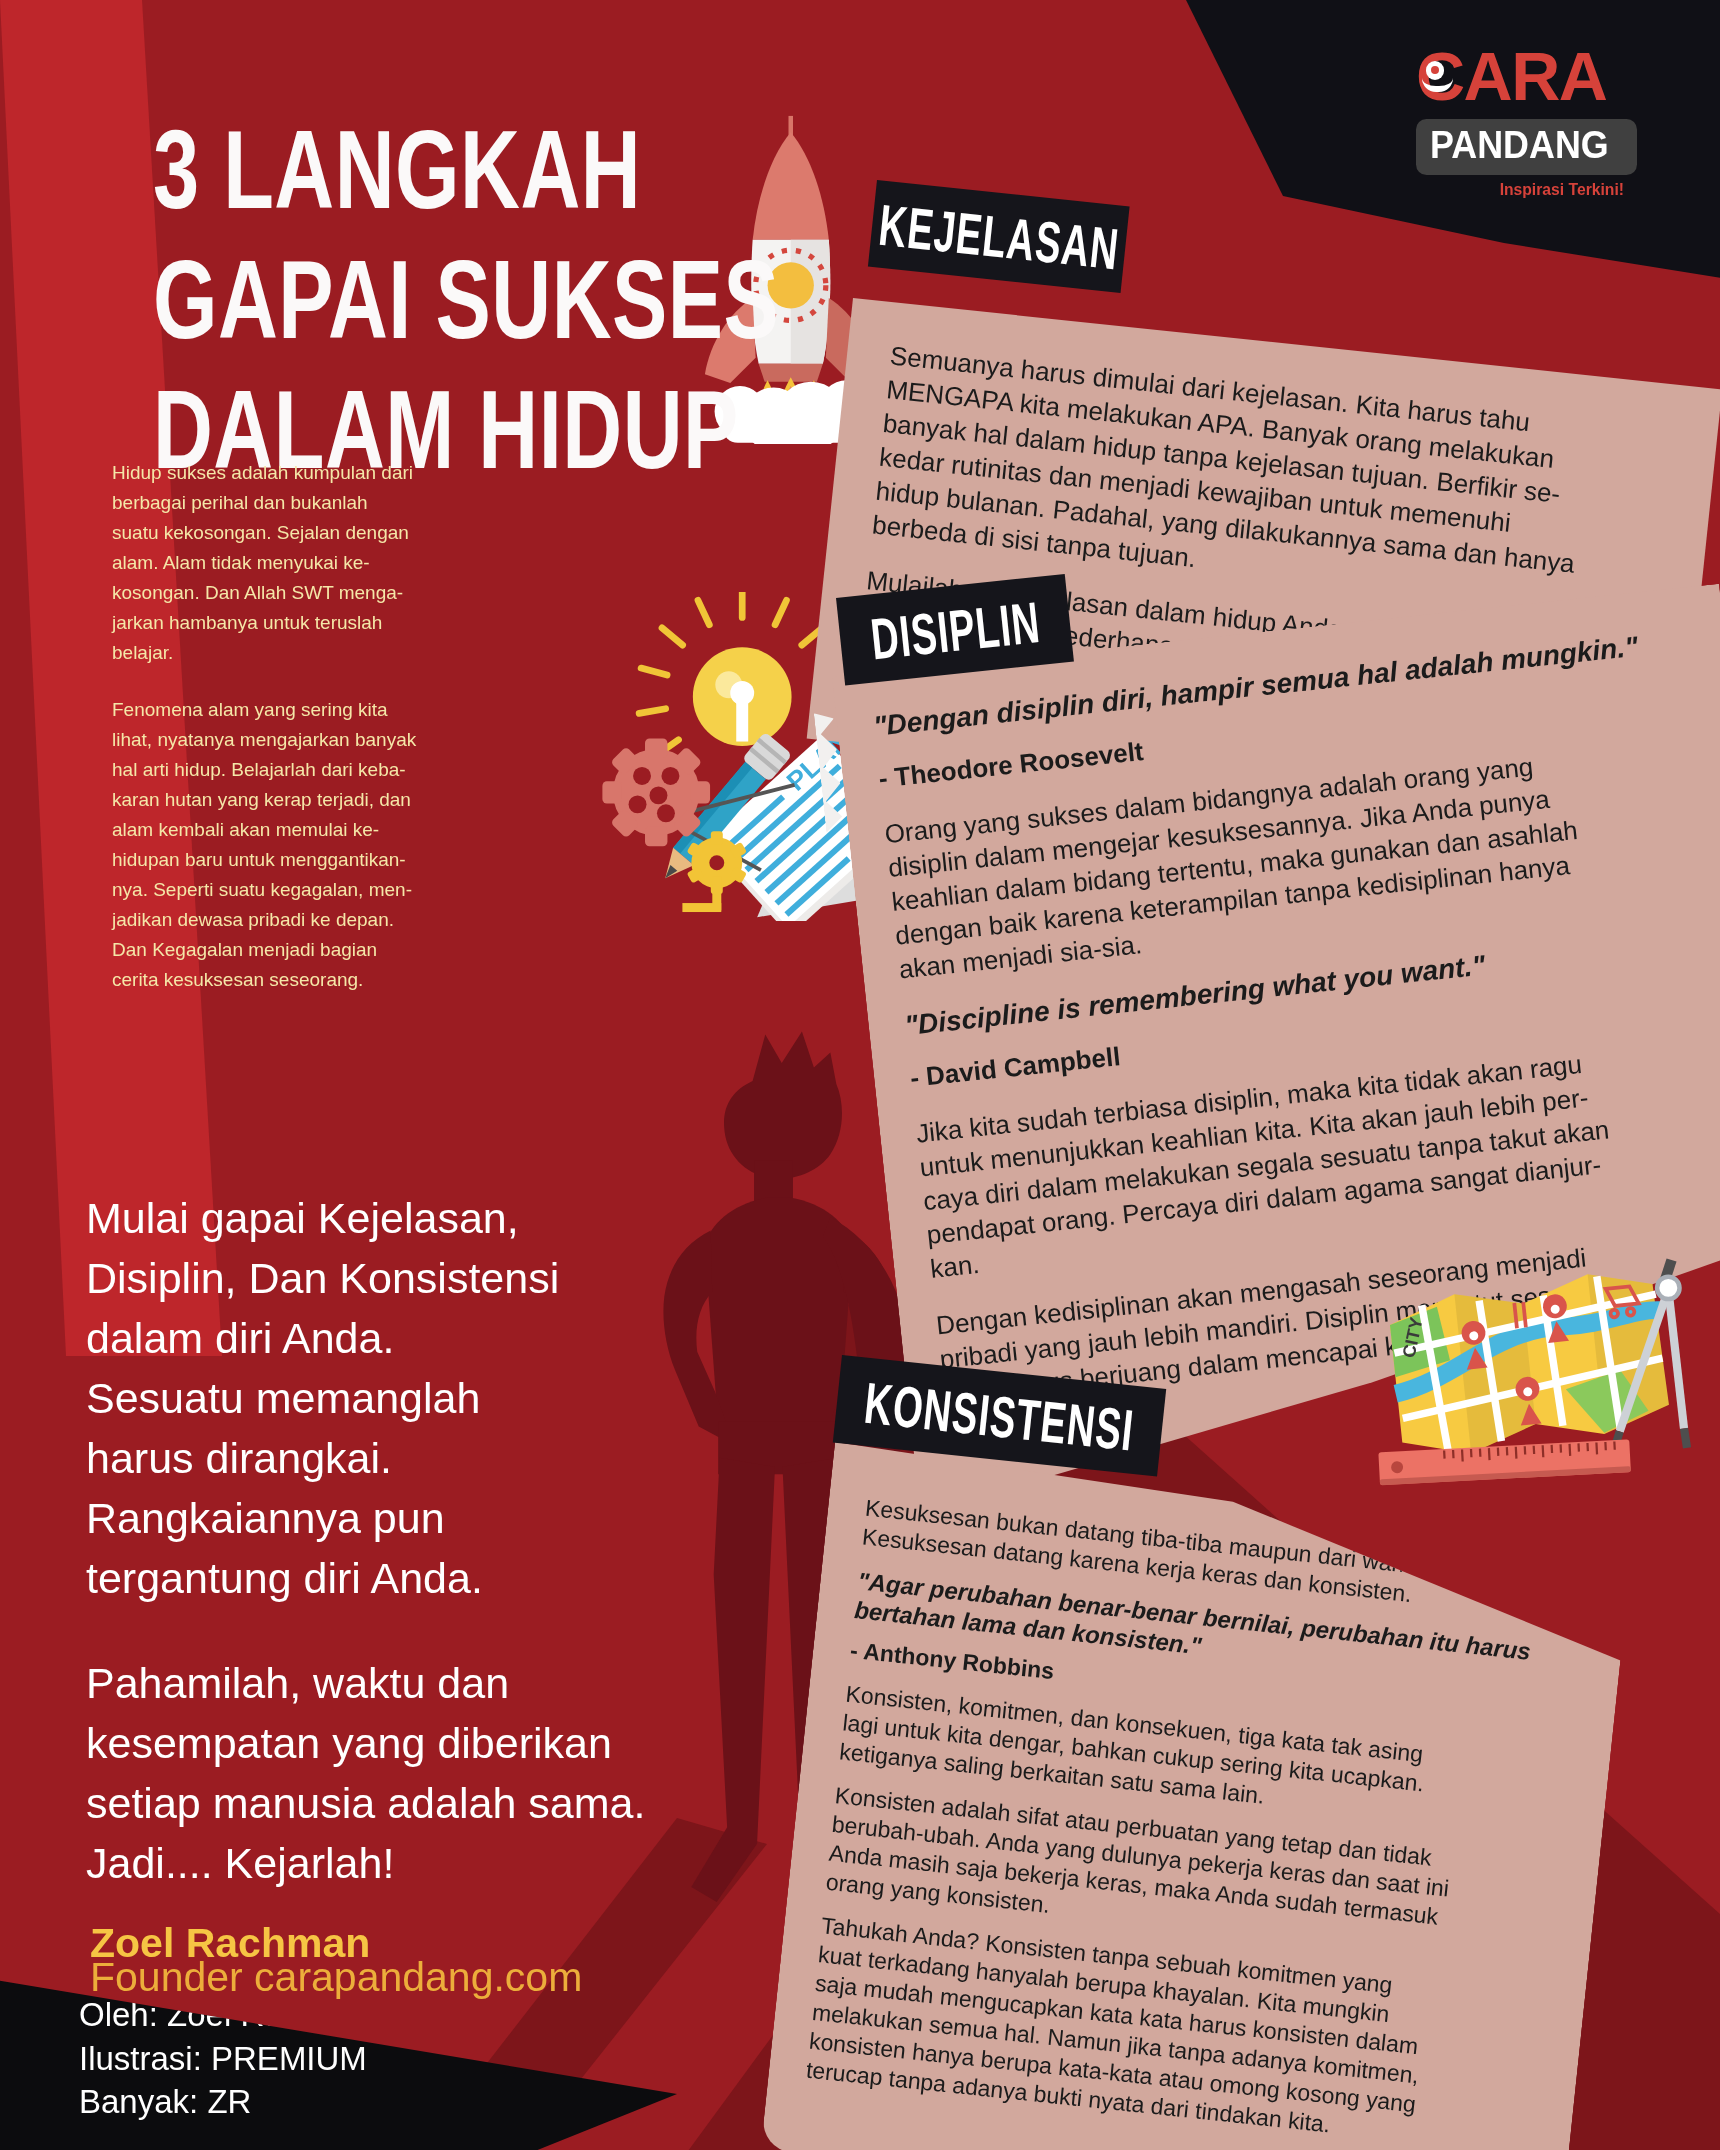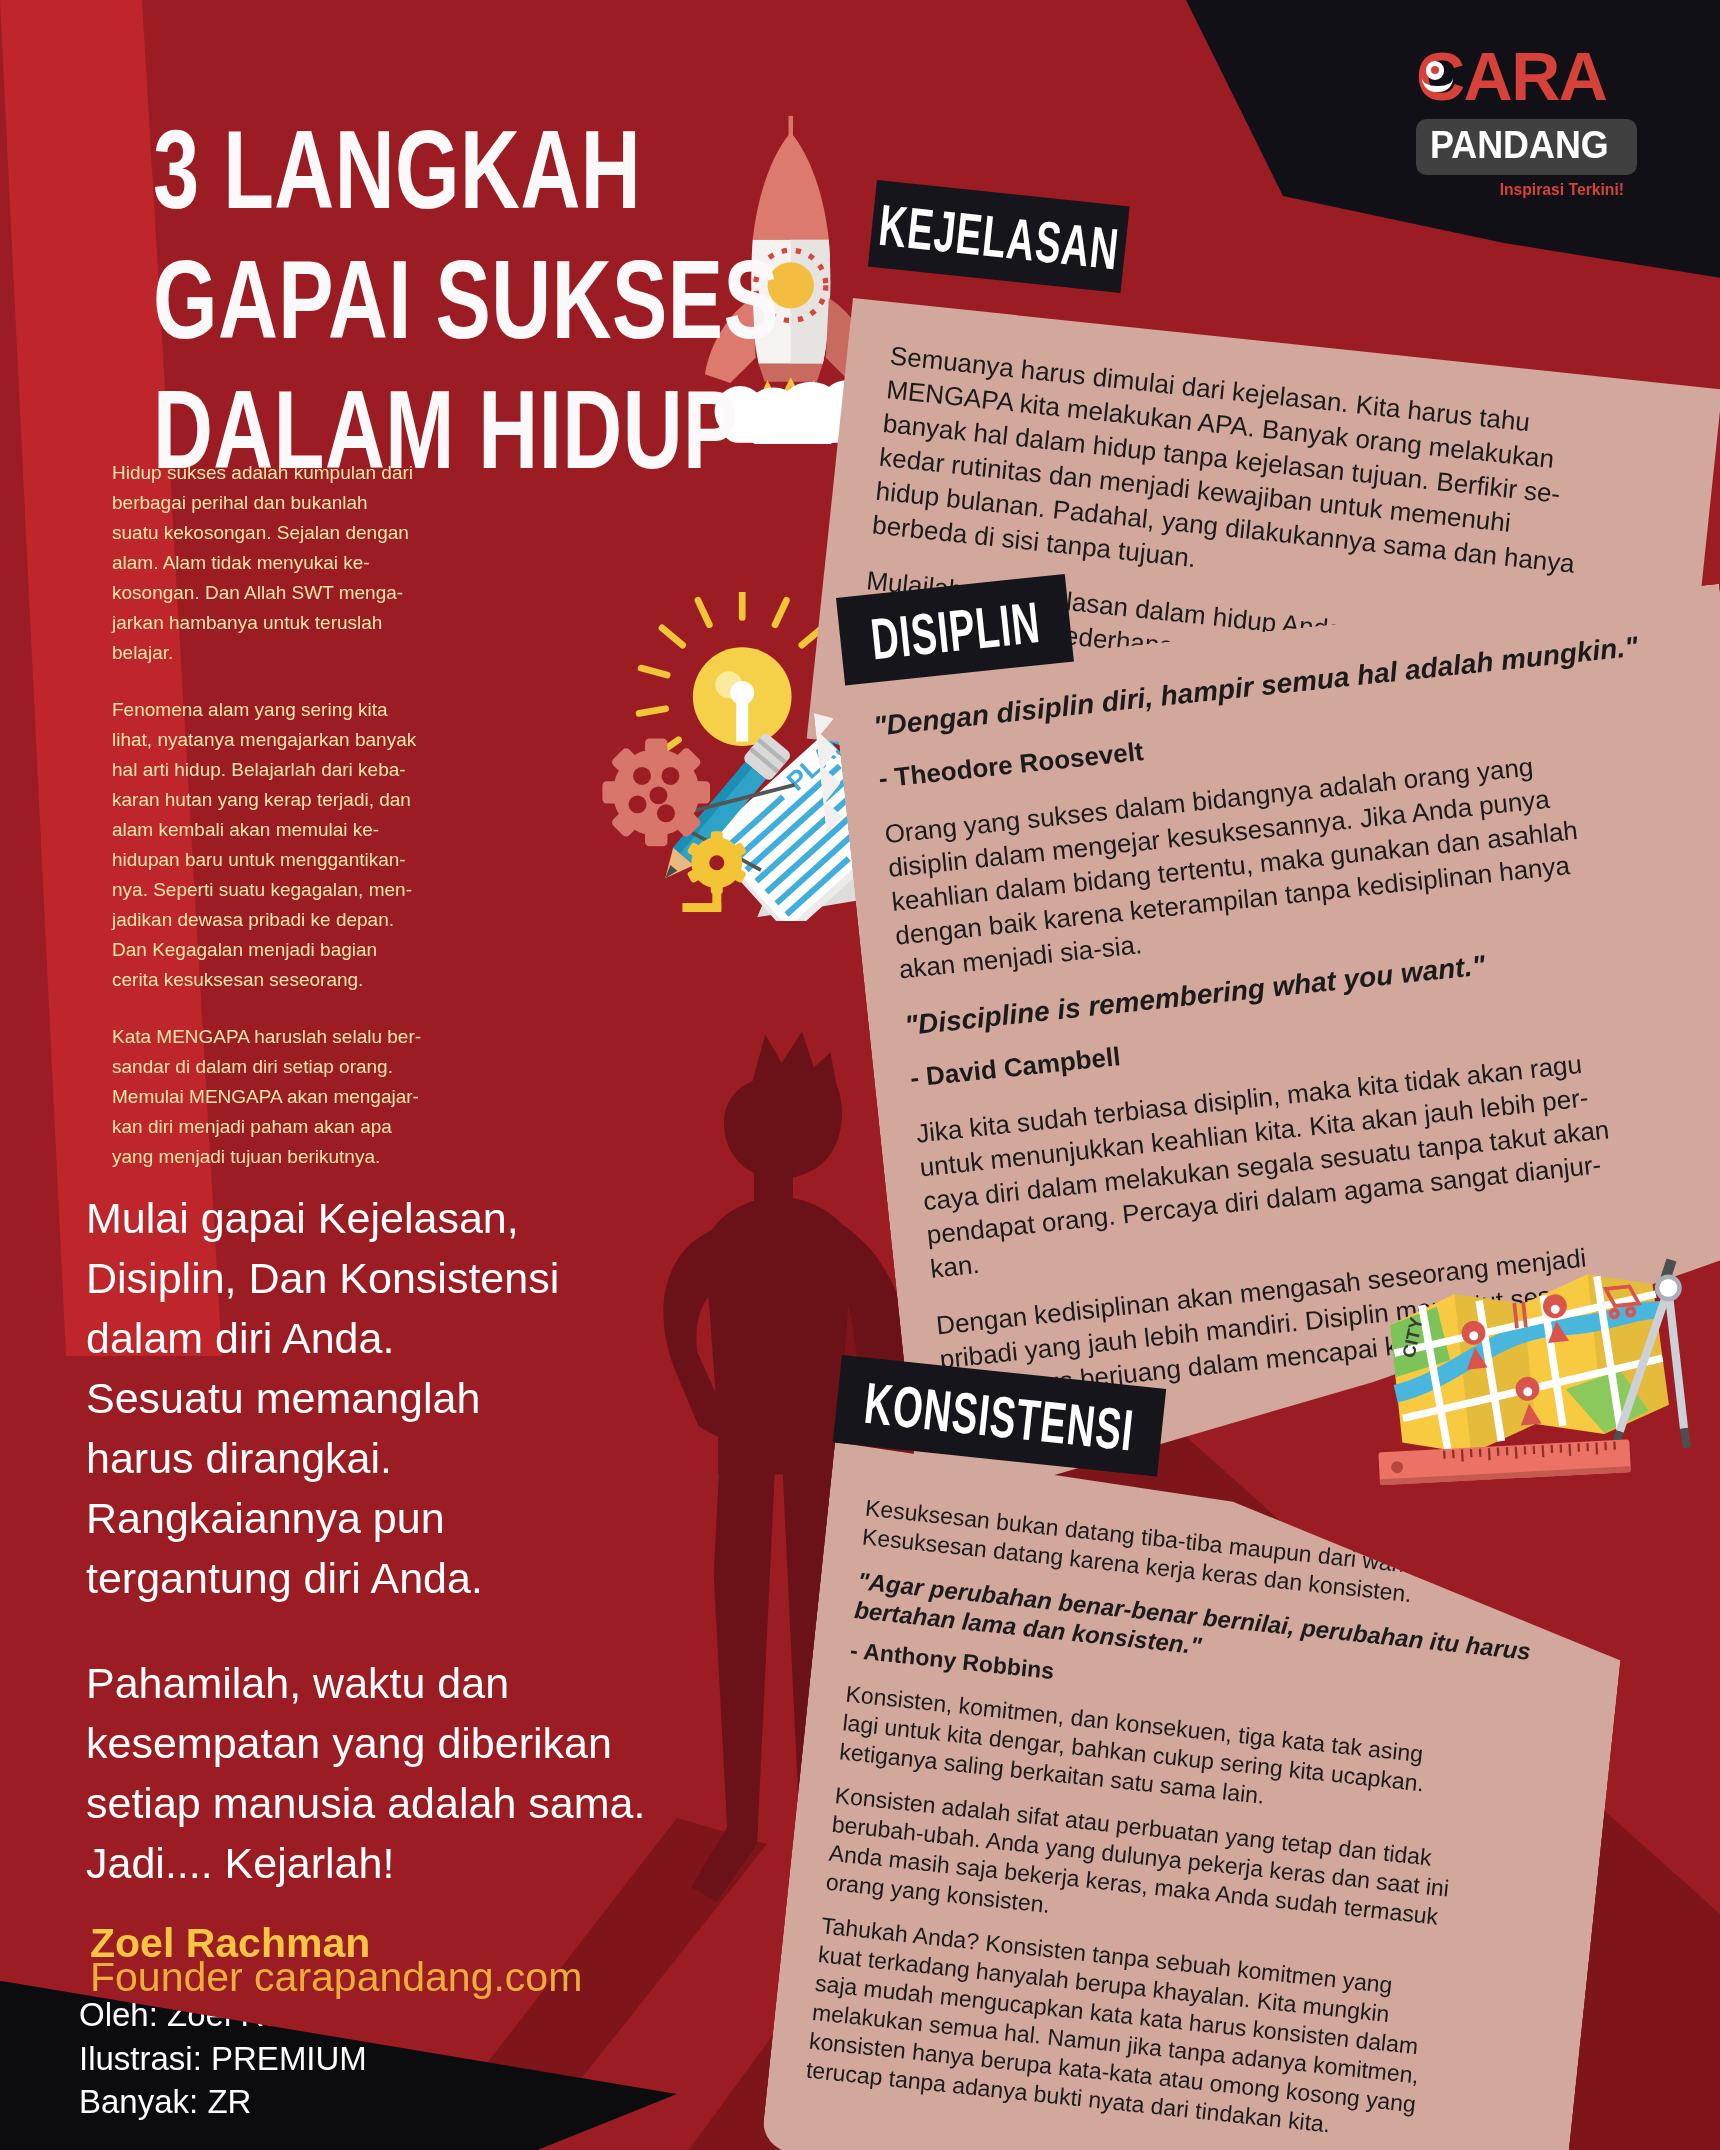--- a/index.html
+++ b/index.html
@@ -284,25 +284,20 @@
     <p>Fenomena alam yang sering kita
 lihat, nyatanya mengajarkan banyak
 hal arti hidup. Belajarlah dari keba-
 karan hutan yang kerap terjadi, dan
 alam kembali akan memulai ke-
 hidupan baru untuk menggantikan-
 nya. Seperti suatu kegagalan, men-
 jadikan dewasa pribadi ke depan.
 Dan Kegagalan menjadi bagian
 cerita kesuksesan seseorang.</p>
-    <p>Kata MENGAPA haruslah selalu ber-
-sandar di dalam diri setiap orang.
-Memulai MENGAPA akan mengajar-
-kan diri menjadi paham akan apa
-yang menjadi tujuan berikutnya.</p>
   </div>
   <div class="abs cta">
     <p>Mulai gapai Kejelasan,
 Disiplin, Dan Konsistensi
 dalam diri Anda.
 Sesuatu memanglah
 harus dirangkai.
 Rangkaiannya pun
 tergantung diri Anda.</p>
     <p>Pahamilah, waktu dan

